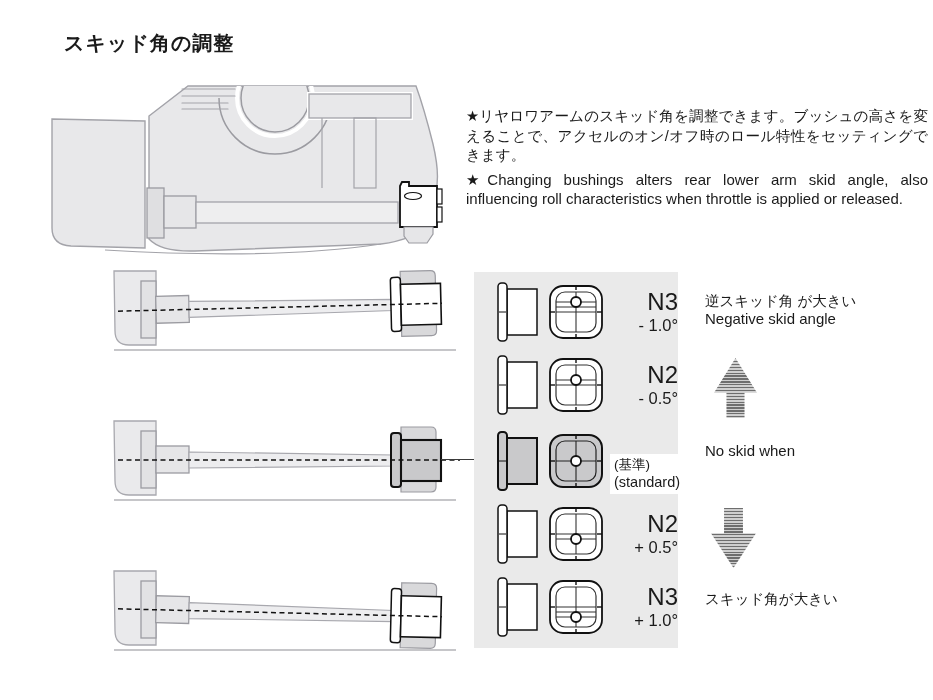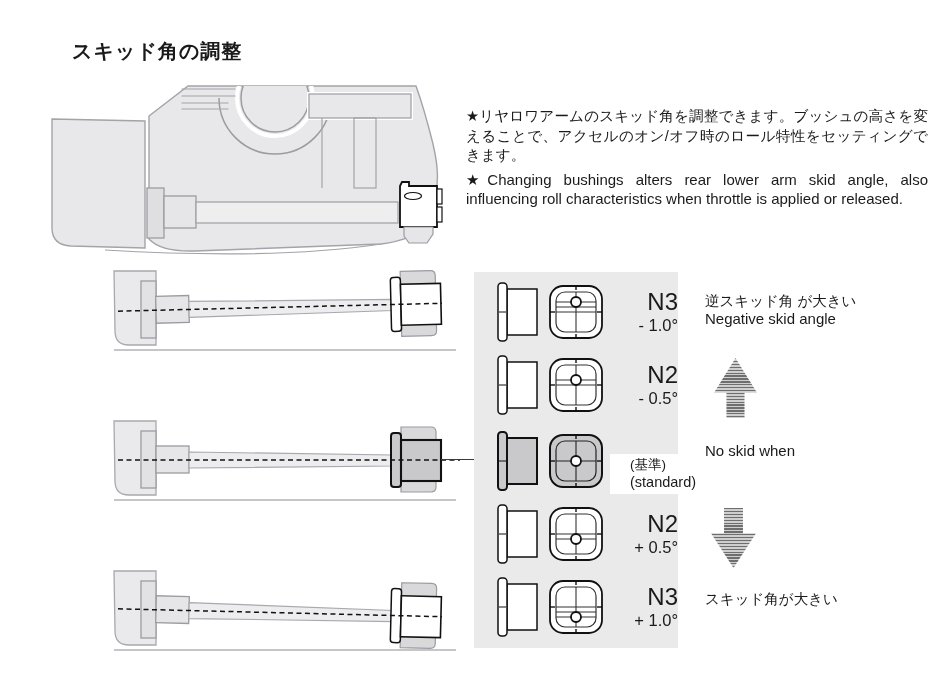--- a/index.html
+++ b/index.html
@@ -1,18 +1,18 @@
 <!DOCTYPE html>
 <html><head>
 <meta charset="utf-8">
 <style>
   html,body{margin:0;padding:0;background:#fff;}
   .page{position:relative;width:933px;height:700px;background:#fff;overflow:hidden;
         font-family:"Liberation Sans","DejaVu Sans",sans-serif;color:#1a1a1a;}
-  .title{position:absolute;left:64px;top:30px;margin:8px;font-size:20px;font-weight:bold;letter-spacing:1px;}
+  .title{position:absolute;left:64px;top:30px;margin:0;font-size:20px;font-weight:bold;letter-spacing:1px;}
 
   .chassis{position:absolute;left:45px;top:82px;}
 
   .intro{position:absolute;left:462px;top:103px;width:470px;}
   .intro p{margin:4px;text-align:justify;}
   .intro .ja{font-size:14.6px;line-height:19.5px;}
   .intro .en{font-size:15px;line-height:19.5px;}
 
   .arm{position:absolute;left:112px;}
   .arm1{top:266px;} .arm2{top:416px;} .arm3{top:566px;}
@@ -22,21 +22,21 @@
   .panel{position:absolute;left:474px;top:272px;width:204px;height:376px;background:#eaeaea;}
   .row{position:absolute;left:0;width:204px;height:66px;}
   .r1{top:7px;} .r2{top:80px;} .r3{top:156px;} .r4{top:229px;} .r5{top:302px;}
   .side-svg{position:absolute;left:20px;top:2px;}
   .front-svg{position:absolute;left:74px;top:4px;}
   .lbl{position:absolute;left:132px;top:50%;transform:translateY(-50%);width:72px;text-align:right;}
   .lbl .nm{font-size:24px;line-height:26px;}
   .lbl .ang{font-size:16.5px;line-height:20px;}
   .lbl3{position:absolute;left:132px;top:0;width:72px;text-align:center;}
   .lbl3 .nm{font-size:24px;line-height:26px;margin-top:35px;}
-  .stdbox{position:absolute;left:136px;top:26px;width:80px;background:#fff;padding:2px 2px 3px 20px;text-align:left;}
+  .stdbox{position:absolute;left:136px;top:26px;width:80px;background:#fff;padding:2px 2px 3px 4px;text-align:left;}
   .stdbox .nja{font-size:13.5px;line-height:17px;}
   .stdbox .nen{font-size:14.5px;line-height:18px;}
 
   .ann{position:absolute;left:697px;width:236px;margin-left:8px;}
   .ann .ja{font-size:14.5px;line-height:18px;}
   .ann .en{font-size:15px;line-height:18px;}
   .ann-neg{top:292px;} .ann-neu{top:442px;} .ann-pos{top:590px;}
 
   .arrow{position:absolute;background:repeating-linear-gradient(180deg,#6e6e6e 0 1.3px,#cfcfcf 1.3px 2.9px);}
   .arrow.up{left:714px;top:358px;width:43px;height:60px;

